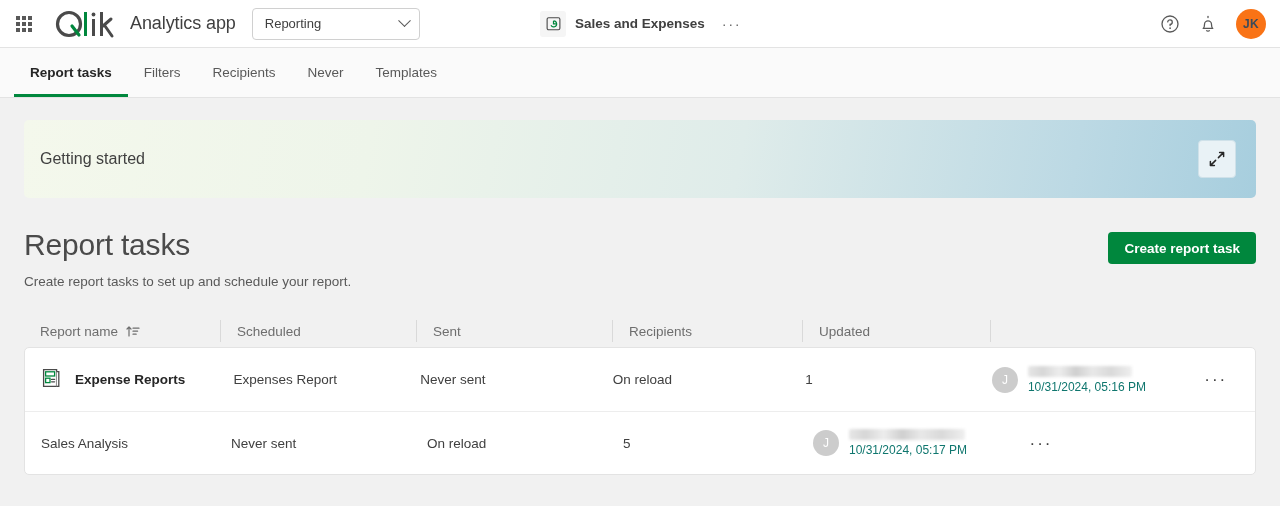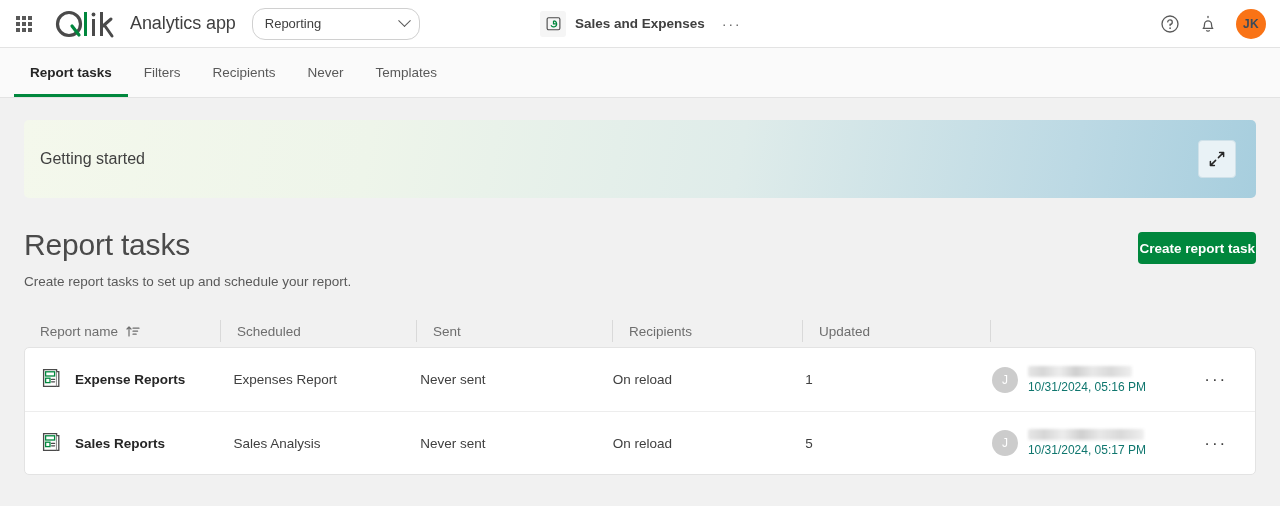--- a/index.html
+++ b/index.html
@@ -43,21 +43,21 @@
     margin-left: 12px;
     font-size: 18px;
     color: #404040;
     letter-spacing: -0.1px;
   }
 
   .section-select {
     margin-left: 16px;
     width: 168px; height: 32px;
     border: 1px solid #d0d0d0;
-    border-radius: 13px;
+    border-radius: 4px;
     background: #fff;
     display: flex; align-items: center;
     justify-content: space-between;
     padding: 0 10px 0 12px;
     font-size: 13px;
     color: #404040;
     cursor: pointer;
   }
   .chev {
     width: 9px; height: 9px;
@@ -147,21 +147,21 @@
 
   .page-head {
     margin-top: 30px;
     display: flex; align-items: flex-start; justify-content: space-between;
   }
   .page-title { font-size: 30px; font-weight: normal; color: #4a4a4a; letter-spacing: -0.2px; }
   .page-sub { margin-top: 12px; font-size: 13.5px; color: #595959; }
   .create-btn {
     background: #00873d; color: #fff;
     border: none; border-radius: 4px;
-    height: 32px; padding: 0 1px;
+    height: 32px; padding: 0 16px;
     font-size: 13.5px; font-weight: bold;
     font-family: "Liberation Sans", sans-serif;
     cursor: pointer;
     margin-top: 4px;
   }
 
   
   .table-wrap { margin-top: 26px; }
   .trow {
     display: flex; align-items: center;
@@ -371,34 +371,20 @@
               <span class="upd-time">10/31/2024, 05:16 PM</span>
             </span>
           </span>
         </div>
         <div class="cell c-act">
           <span class="kebab">···</span>
         </div>
       </div>
 
       <div class="trow">
-        <div class="cell c-name">
-          <span class="name-cell">
-            <span>
-              <svg width="22" height="22" viewBox="0 0 22 22">
-                <path d="M2.6 2.6 h13 v16.8 h-13 z" fill="#fff" stroke="#4a4a4a" stroke-width="1.3"></path>
-                <path d="M15.6 4.6 h2.2 v14.8 h-2.2" fill="#fff" stroke="#4a4a4a" stroke-width="1.3"></path>
-                <rect x="4.6" y="4.8" width="9" height="4.2" fill="none" stroke="#00873d" stroke-width="1.3"></rect>
-                <rect x="4.6" y="11.2" width="4.4" height="4.4" fill="none" stroke="#00873d" stroke-width="1.3"></rect>
-                <path d="M10.6 12.4 h3 M10.6 14.8 h3" stroke="#4a4a4a" stroke-width="1.3" stroke-linecap="round"></path>
-              </svg>
-            </span>
-            <span class="name-text">Sales Reports</span>
-          </span>
-        </div>
         <div class="cell c-tmpl">Sales Analysis</div>
         <div class="cell c-sent">Never sent</div>
         <div class="cell c-sched">On reload</div>
         <div class="cell c-recip">5</div>
         <div class="cell c-upd">
           <span class="upd-cell">
             <span class="upd-avatar">J</span>
             <span class="upd-lines">
               <span class="redacted w2"></span>
               <span class="upd-time">10/31/2024, 05:17 PM</span>

